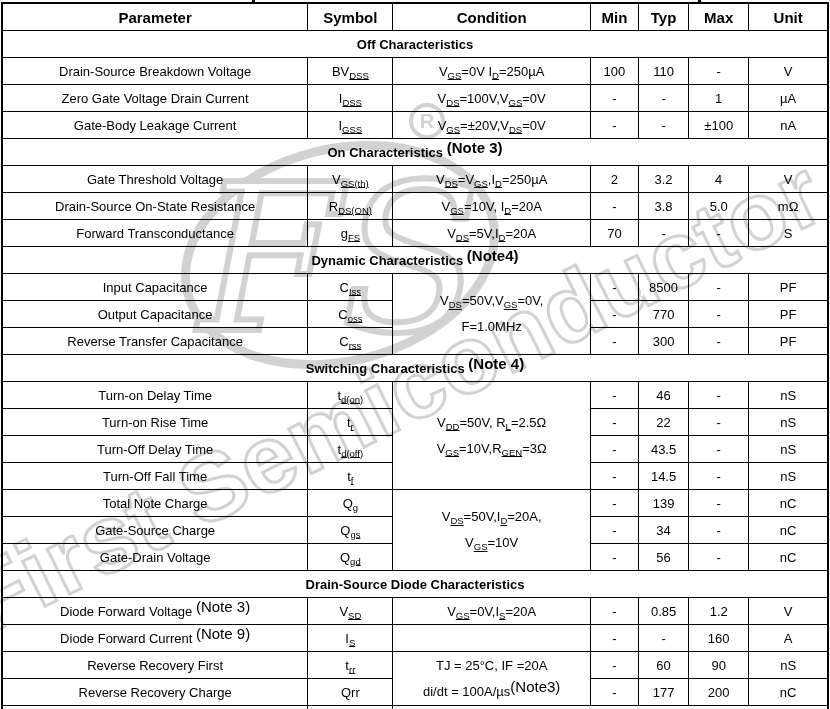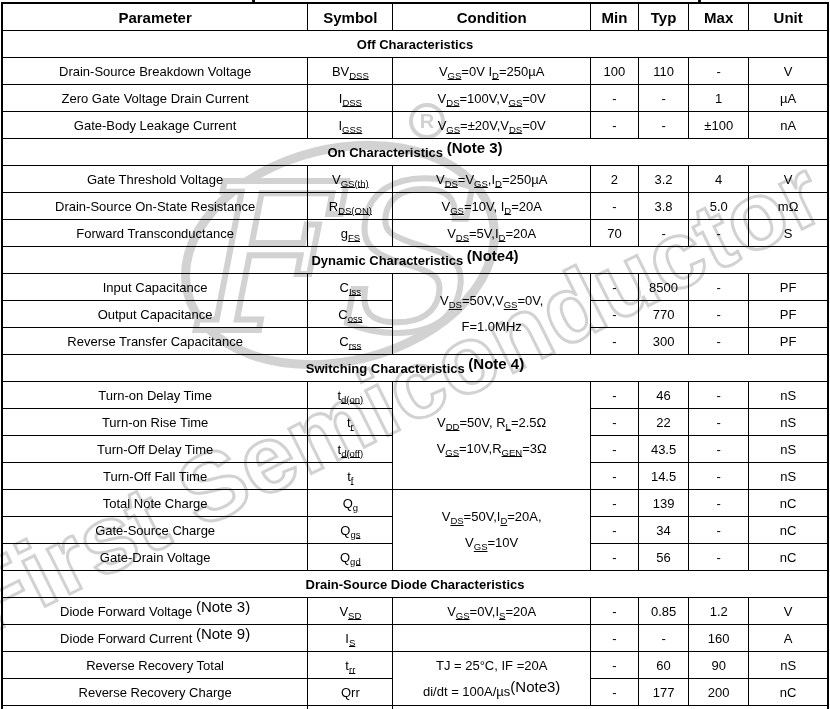--- a/index.html
+++ b/index.html
@@ -266,21 +266,21 @@
         <tr>
           <td class="c-param">Diode Forward Current <sup>(Note 9)</sup></td>
           <td class="c-sym">I<sub>S</sub></td>
           <td class="c-cond"></td>
           <td>-</td>
           <td>-</td>
           <td>160</td>
           <td>A</td>
         </tr>
         <tr>
-          <td class="c-param">Reverse Recovery Total</td>
+          <td class="c-param">Reverse Recovery First</td>
           <td class="c-sym">t<sub>rr</sub></td>
           <td class="c-cond multi" rowspan="2">TJ = 25°C, IF =20A<br>di/dt = 100A/µs<sup>(Note3)</sup></td>
           <td>-</td>
           <td>60</td>
           <td>90</td>
           <td>nS</td>
         </tr>
         <tr>
           <td class="c-param">Reverse Recovery Charge</td>
           <td class="c-sym">Qrr</td>

